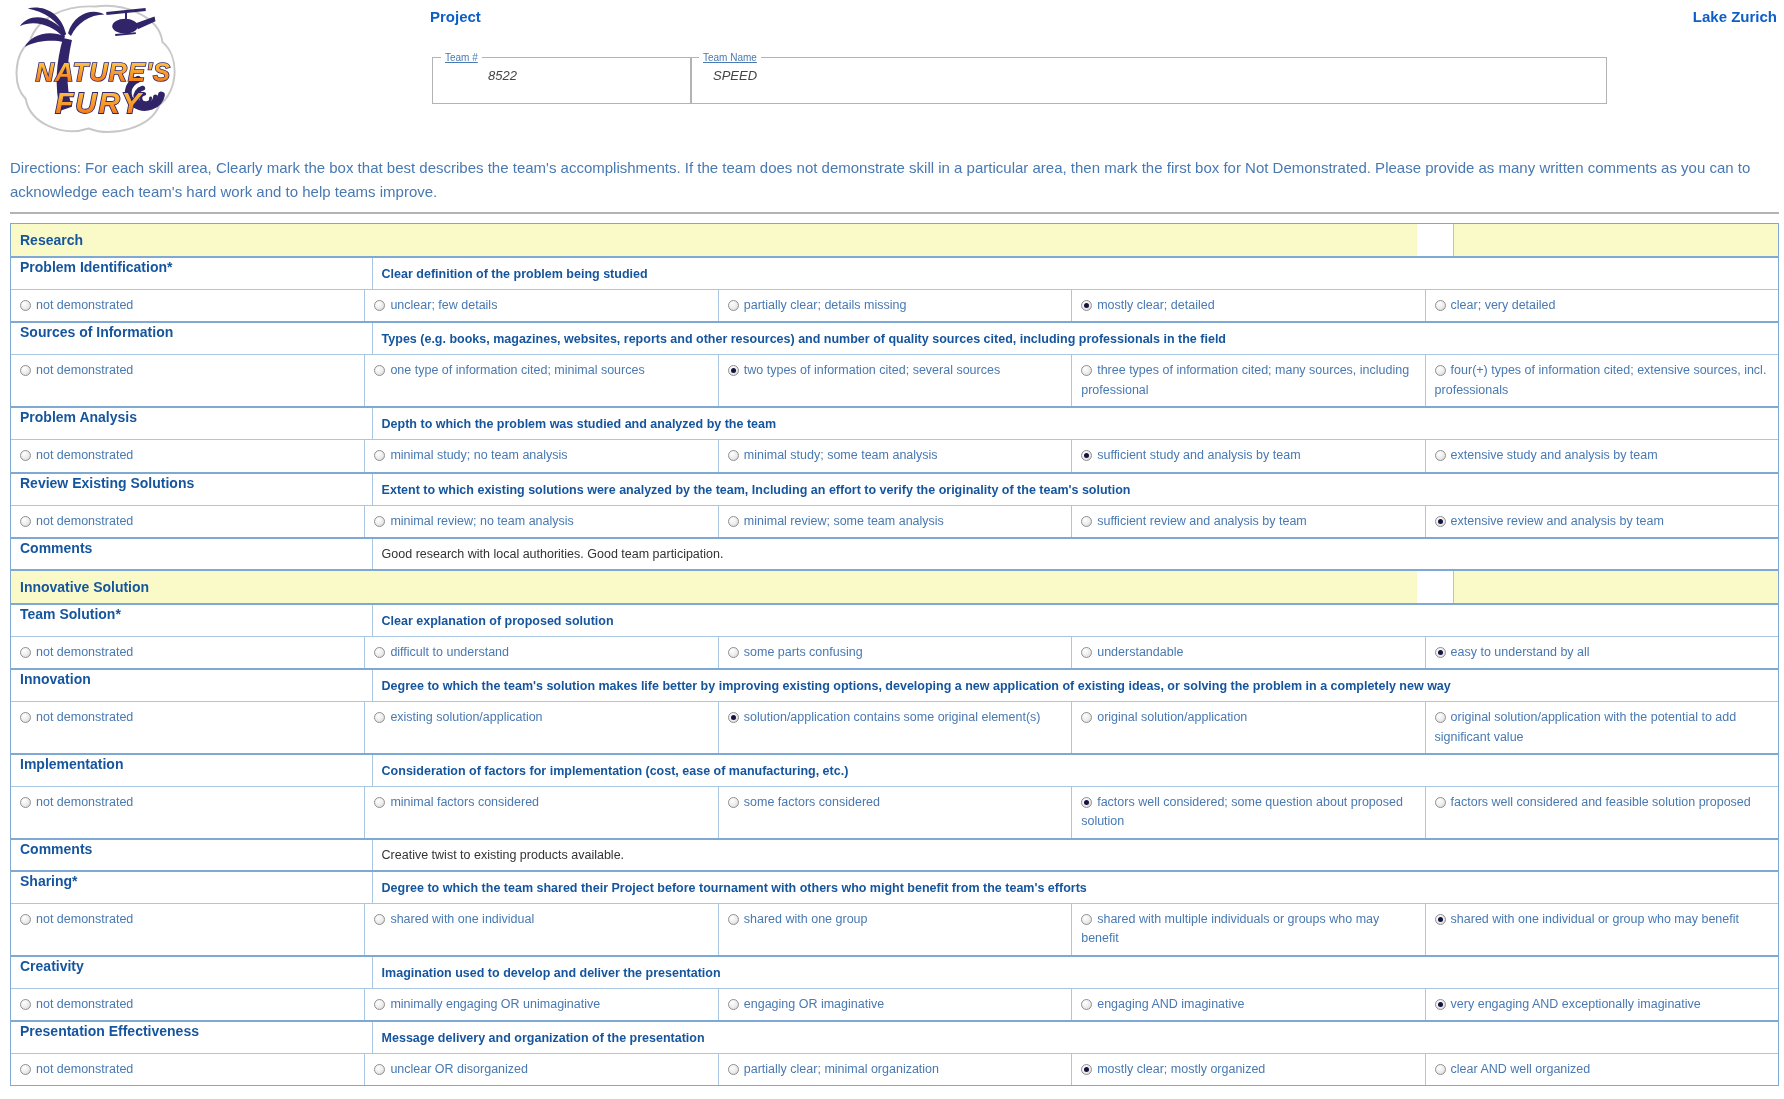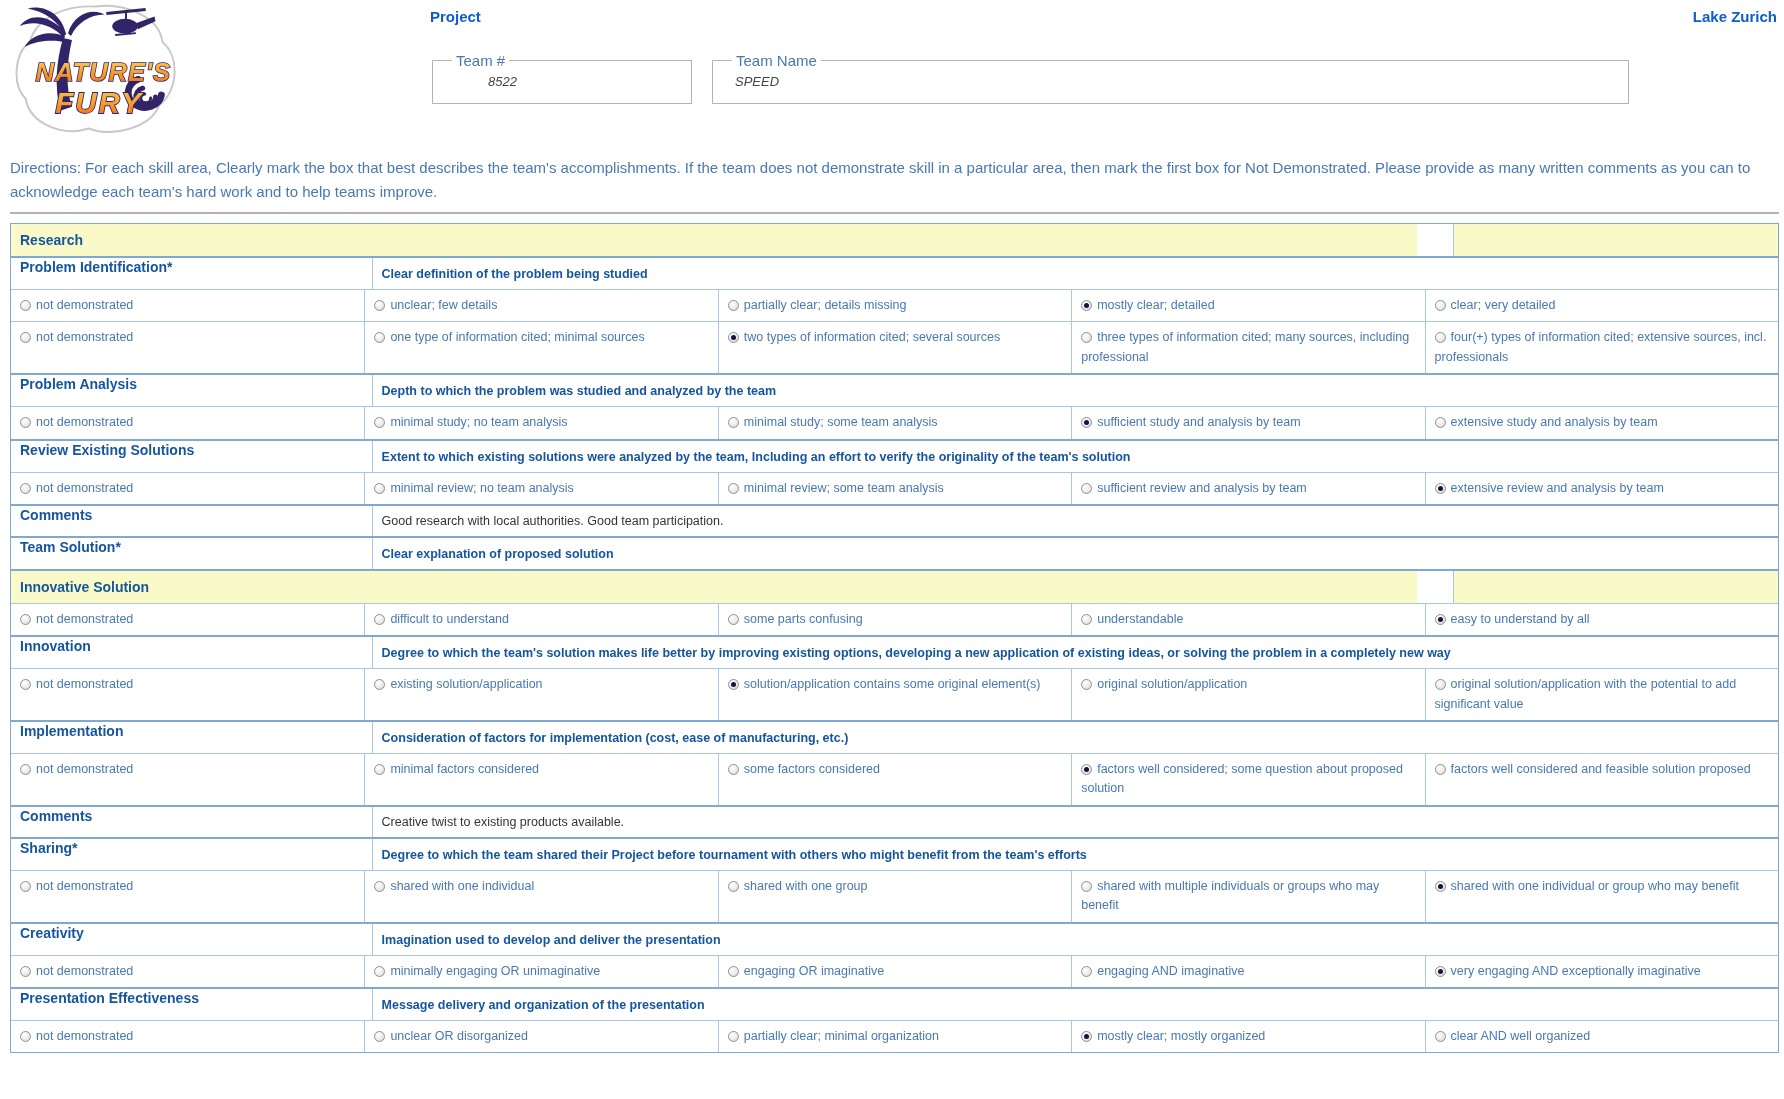--- a/index.html
+++ b/index.html
@@ -13,23 +13,23 @@
   *{box-sizing:border-box;}
   body{width:1784px;min-height:1099px;margin:0;background:#fff;
        font-family:"Liberation Sans", sans-serif;}
   #page{padding:0 5px 6px 10px;}
   
   #hdr{position:relative;height:152px;}
   #logo{position:absolute;left:2px;top:2px;width:172px;height:134px;}
   #title{position:absolute;left:420px;top:8px;font-size:15px;font-weight:bold;color:var(--blue-bright);}
   #event{position:absolute;right:2px;top:8px;font-size:15px;font-weight:bold;color:var(--blue-bright);}
   fieldset{position:absolute;top:52px;height:52px;margin:0;border:1px solid #b3b3b3;padding:0;}
-  fieldset legend{font-size:15px;color:var(--blue-mid);padding:0 4px;margin-left:19px;}
+  fieldset legend{font-size:10px;color:var(--blue-mid);padding:0 4px;margin-left:8px;text-decoration:underline;}
   #fsnum{left:422px;width:260px;}
-  #fsname{left:702px;width:917px;}
+  #fsname{left:680px;width:917px;}
   .fval{font-size:13px;color:#444;padding-top:5px;font-style:italic;}
   #fsnum .fval{padding-left:55px;}
   #fsname .fval{padding-left:22px;}
   
   #directions{margin:4px 0 6px 0;font-size:15px;line-height:1.6;color:var(--blue-mid);}
   .hr1{border-top:2px solid #b3b3b3;margin:8px 0 9px 0;}
   
   .tbl{border:1px solid var(--bstrong);}
   .row{display:grid;grid-template-columns:repeat(5,1fr);}
   .row + .row{border-top:1px solid var(--border);}
@@ -112,20 +112,24 @@
         <div class="cell name">Problem Identification*</div>
         <div class="cell desc span4">Clear definition of the problem being studied</div>
       </div>
       <div class="row">
         <div class="cell opt"><span class="radio"></span><span class="opt-label">not demonstrated</span></div>
         <div class="cell opt"><span class="radio"></span><span class="opt-label">unclear; few details</span></div>
         <div class="cell opt"><span class="radio"></span><span class="opt-label">partially clear; details missing</span></div>
         <div class="cell opt"><span class="radio sel"></span><span class="opt-label">mostly clear; detailed</span></div>
         <div class="cell opt"><span class="radio"></span><span class="opt-label">clear; very detailed</span></div>
       </div>
+      <div class="row strong">
+        <div class="cell name">Sources of Information</div>
+        <div class="cell desc span4">Types (e.g. books, magazines, websites, reports and other resources) and number of quality sources cited, including professionals in the field</div>
+      </div>
       <div class="row">
         <div class="cell opt"><span class="radio"></span><span class="opt-label">not demonstrated</span></div>
         <div class="cell opt"><span class="radio"></span><span class="opt-label">one type of information cited; minimal sources</span></div>
         <div class="cell opt"><span class="radio sel"></span><span class="opt-label">two types of information cited; several sources</span></div>
         <div class="cell opt"><span class="radio"></span><span class="opt-label">three types of information cited; many sources, including professional</span></div>
         <div class="cell opt"><span class="radio"></span><span class="opt-label">four(+) types of information cited; extensive sources, incl. professionals</span></div>
       </div>
       <div class="row strong">
         <div class="cell name">Problem Analysis</div>
         <div class="cell desc span4">Depth to which the problem was studied and analyzed by the team</div>
@@ -146,26 +150,26 @@
         <div class="cell opt"><span class="radio"></span><span class="opt-label">minimal review; no team analysis</span></div>
         <div class="cell opt"><span class="radio"></span><span class="opt-label">minimal review; some team analysis</span></div>
         <div class="cell opt"><span class="radio"></span><span class="opt-label">sufficient review and analysis by team</span></div>
         <div class="cell opt"><span class="radio sel"></span><span class="opt-label">extensive review and analysis by team</span></div>
       </div>
       <div class="row strong">
         <div class="cell name">Comments</div>
         <div class="cell comment span4">Good research with local authorities. Good team participation.</div>
       </div>
       <div class="row strong">
+        <div class="cell sec-cell span4">Innovative Solution</div>
+        <div class="cell sec-cell"></div>
+      </div>
+      <div class="row strong">
         <div class="cell name">Team Solution*</div>
         <div class="cell desc span4">Clear explanation of proposed solution</div>
-      </div>
-      <div class="row strong">
-        <div class="cell sec-cell span4">Innovative Solution</div>
-        <div class="cell sec-cell"></div>
       </div>
       <div class="row">
         <div class="cell opt"><span class="radio"></span><span class="opt-label">not demonstrated</span></div>
         <div class="cell opt"><span class="radio"></span><span class="opt-label">difficult to understand</span></div>
         <div class="cell opt"><span class="radio"></span><span class="opt-label">some parts confusing</span></div>
         <div class="cell opt"><span class="radio"></span><span class="opt-label">understandable</span></div>
         <div class="cell opt"><span class="radio sel"></span><span class="opt-label">easy to understand by all</span></div>
       </div>
       <div class="row strong">
         <div class="cell name">Innovation</div>

